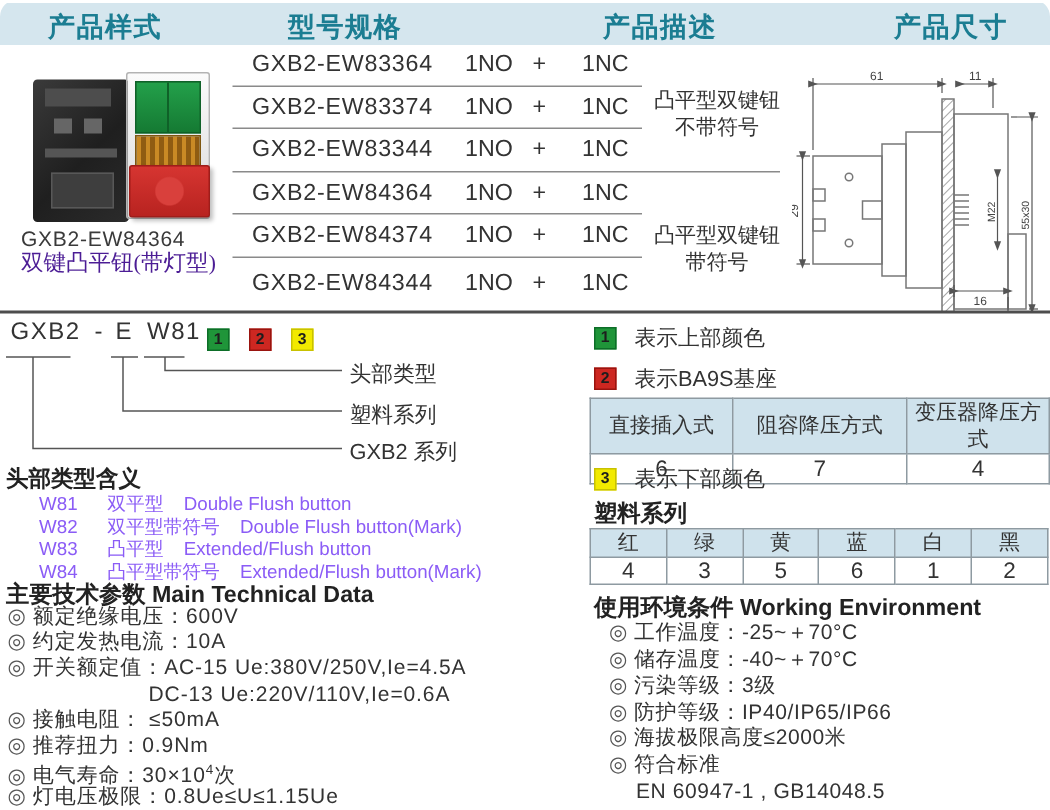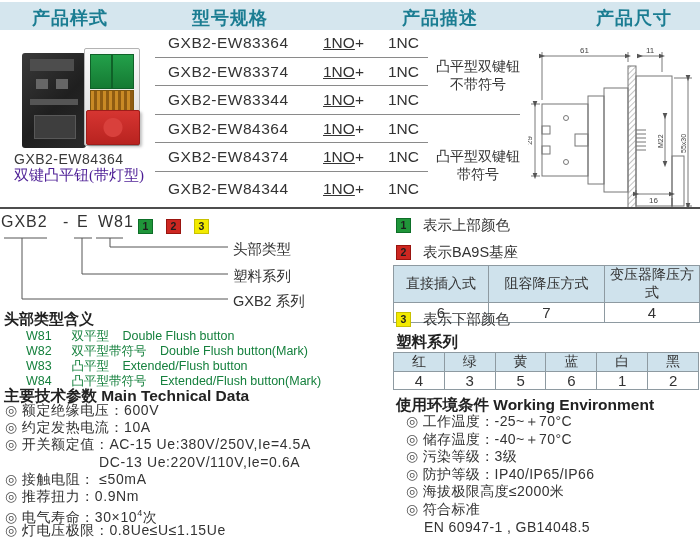--- a/index.html
+++ b/index.html
@@ -1,17 +1,17 @@
 <!DOCTYPE html>
 <html><head>
 <meta charset="utf-8">
 <style>
   html,body{margin:0;padding:0;background:#fff;}
   .page{position:relative;width:700px;height:540px;background:#ffffff;overflow:hidden;
-        font-family:"Liberation Sans","DejaVu Sans",sans-serif;color:#333;}
+        font-family:"Liberation Sans","DejaVu Sans",sans-serif;color:#333;border-radius:11px;}
   .abs{position:absolute;}
   
   .band{position:absolute;left:0;top:2px;width:700px;height:28px;background:#d5e6ee;}
   .band-title{position:absolute;top:6px;width:110px;text-align:center;font-size:18px;
               font-weight:bold;color:#1b7d92;letter-spacing:1px;}
   
   .contact{position:absolute;left:22px;top:53px;width:64px;height:95px;border-radius:3px;
            background:linear-gradient(135deg,#3a3a3a 0%,#1f1f1f 55%,#2b2b2b 100%);}
   .contact .c1{position:absolute;left:8px;top:6px;width:44px;height:12px;background:#4d4d4d;}
   .contact .c2{position:absolute;left:14px;top:26px;width:12px;height:10px;background:#666;}
@@ -28,38 +28,38 @@
          background:repeating-linear-gradient(90deg,#c98a25 0 3px,#8f5c12 3px 6px);}
   .redbtn{position:absolute;left:86px;top:110px;width:52px;height:33px;background:#ce2a26;
           border:1px solid #9e1d1a;border-radius:2px;box-shadow:2px 2px 3px rgba(0,0,0,.25);
           background-image:radial-gradient(circle at 50% 50%,#d9403c 0 9px,transparent 10px),
                            linear-gradient(180deg,#d63531,#b82320);}
   .caption1{position:absolute;left:14px;top:151px;font-size:14px;color:#3a3a3a;letter-spacing:.5px;}
   .caption2{position:absolute;left:14px;top:166px;font-size:15px;color:#4c1d95;font-family:Liberation Serif, serif;}
   
   .mrow{position:absolute;left:155px;width:275px;height:28px;line-height:28px;font-size:15.5px;color:#333;}
   .mrow .mdl{position:absolute;left:13px;letter-spacing:.5px;}
-  .mrow .no{position:absolute;left:168px;text-decoration:underline;}
+  .mrow .no{position:absolute;left:155px;}
   .mrow .pl{position:absolute;left:200px;}
   .mrow .nc{position:absolute;left:233px;}
   .rline{position:absolute;left:155px;width:273px;height:0;border-top:1px solid #8a8a8a;}
   .rline.mid{width:365px;}
   .desc{position:absolute;left:428px;width:100px;text-align:center;font-size:14px;color:#333;}
   .divider{position:absolute;left:0;top:207px;width:700px;height:0;border-top:2px solid #4d4d4d;}
   
   .codeline{position:absolute;top:213px;height:20px;font-size:16px;color:#333;letter-spacing:1px;}
   .badge{position:absolute;top:219px;width:13px;height:13px;line-height:13px;text-align:center;
          font-size:10.5px;font-weight:bold;color:#1d1d1d;}
   .badge.g{background:#1f9539;border:1px solid #0d6e28;}
   .badge.r{background:#cd2721;border:1px solid #99140f;}
   .badge.y{background:#f2ea00;border:1px solid #c8c100;}
   .badge.inline{position:static;display:inline-block;flex:0 0 13px;margin-top:2px;}
   .codelabel{position:absolute;left:233px;font-size:14.5px;color:#333;}
   .httitle{position:absolute;left:4px;top:310px;font-size:15px;font-weight:bold;color:#222;}
-  .wrow{position:absolute;left:26px;height:15px;font-size:12.5px;color:#15803d;white-space:nowrap;}
+  .wrow{position:absolute;left:26px;height:15px;font-size:12.5px;color:#8b5cf6;white-space:nowrap;}
   .wrow .wcode{display:inline-block;width:42px;}
   .wrow .wcn{margin-right:10px;}
   .sect-title{position:absolute;font-size:15.5px;font-weight:bold;color:#222;}
   .speclist{position:absolute;left:5px;top:402px;font-size:14px;color:#333;letter-spacing:.6px;}
   .speclist .li{height:17.2px;line-height:17.2px;white-space:nowrap;}
   .speclist .li.indent{padding-left:94px;}
   .bullet{color:#555;margin-right:4px;}
   sup.s4{font-size:9px;vertical-align:super;}
   
   .noterow{position:absolute;left:396px;display:flex;gap:12px;font-size:14.5px;color:#333;}
@@ -192,21 +192,21 @@
       <text x="118" y="15">11</text>
       <text transform="translate(4,107) rotate(-90)">29</text>
       <text transform="translate(135,110) rotate(-90)" font-size="7">M22</text>
       <text transform="translate(158,115) rotate(-90)" font-size="7">55x30</text>
       <text x="121" y="165">16</text>
     </g>
   </svg>
 
   <div class="divider"></div>
 
-  <div class="codeline" style="left:1px;text-align:right;">GXB2</div>
+  <div class="codeline" style="left:7px;text-align:right;">GXB2</div>
   <div class="codeline" style="left:63px;">-</div>
   <div class="codeline" style="left:77px;">E</div>
   <div class="codeline" style="left:98px;">W81</div>
   <div class="badge g" style="left:138px;">1</div>
   <div class="badge r" style="left:166px;">2</div>
   <div class="badge y" style="left:194px;">3</div>
 
   <svg class="abs" style="left:0;top:210px;" width="350" height="100" viewBox="0 0 350 100">
     <g stroke="#555" stroke-width="1" fill="none">
       <path d="M4 28 H47 M74 28 H92 M96 28 H123"></path>

